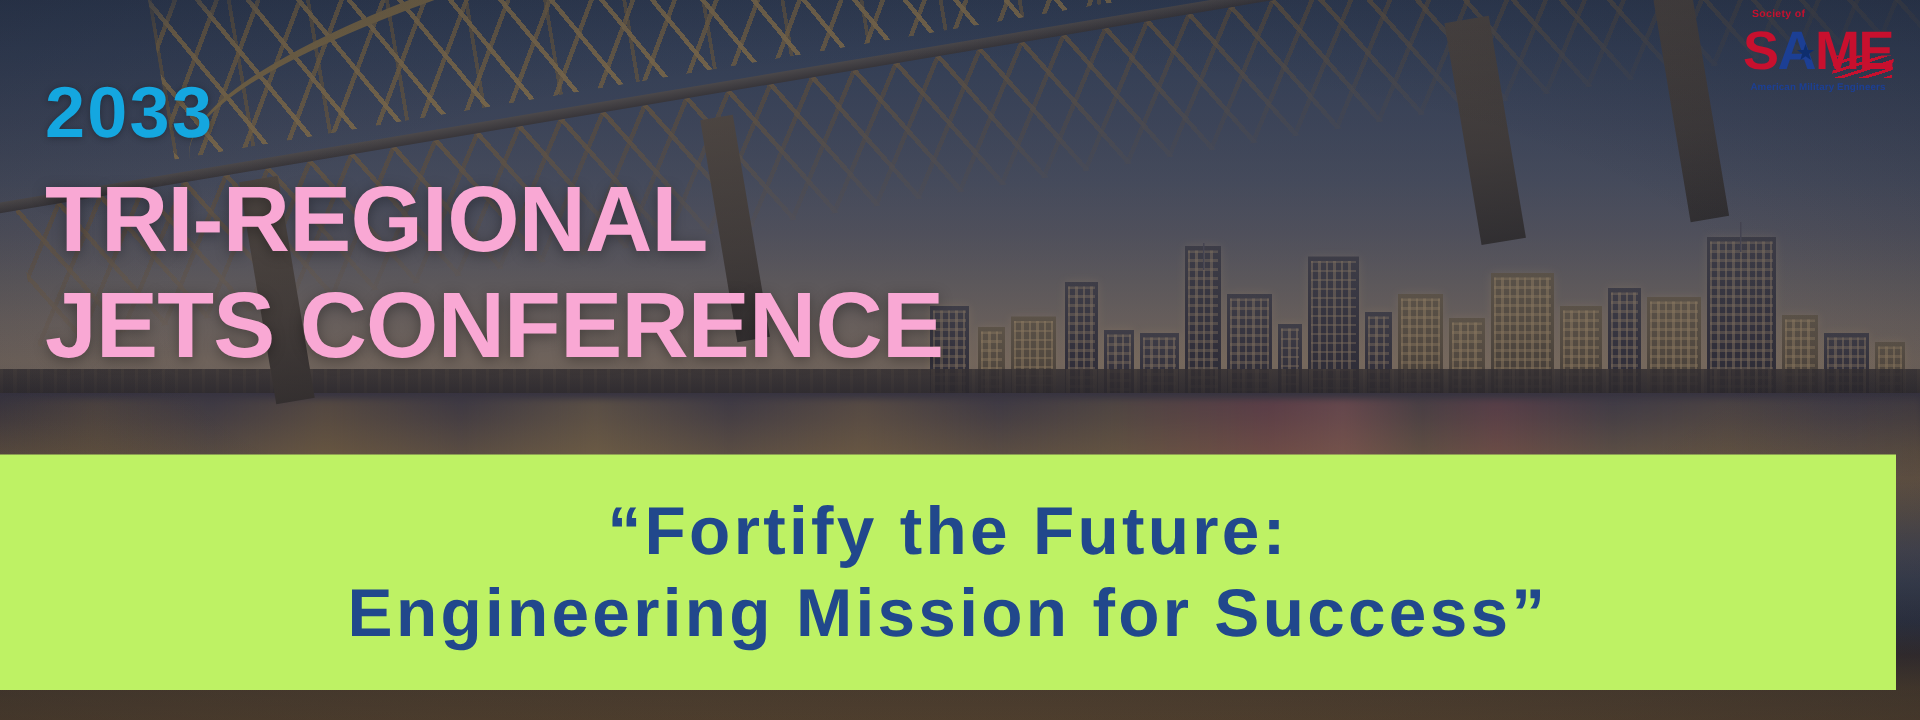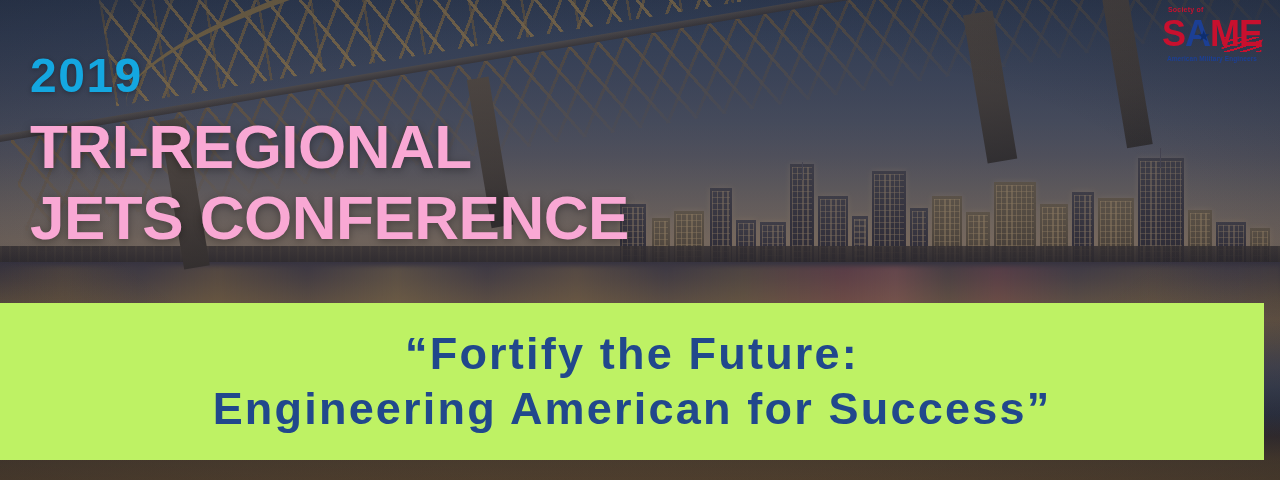--- a/index.html
+++ b/index.html
@@ -392,33 +392,33 @@
       <div class="pier" style="left:520px; top:160px; width:22px; height:150px;"></div>
       <div class="pier" style="left:1020px; top:178px; width:30px; height:150px;"></div>
       <div class="pier" style="left:1160px; top:186px; width:26px; height:150px;"></div>
     </div>
 
     <div class="tone"></div>
     <div class="vignette"></div>
   </div>
 
   <div class="headline">
-    <div class="year">2019</div>
+    <div class="year">2033</div>
     <div class="title-line">TRI-REGIONAL</div>
     <div class="title-line">JETS CONFERENCE</div>
   </div>
 
   <div class="logo">
     <div class="logo-top">Society of</div>
     <div class="logo-mark">
       <span class="logo-word">S<span class="blue">A</span>ME</span>
       <span class="logo-star">★</span>
       <span class="logo-stripes"></span>
     </div>
     <div class="logo-bottom">American Military Engineers</div>
   </div>
 
   <div class="theme-band">
     <div class="theme-line">“Fortify the Future:</div>
-    <div class="theme-line">Engineering American for Success”</div>
+    <div class="theme-line">Engineering Mission for Success”</div>
   </div>
 
 </div>
 
 </body></html>

